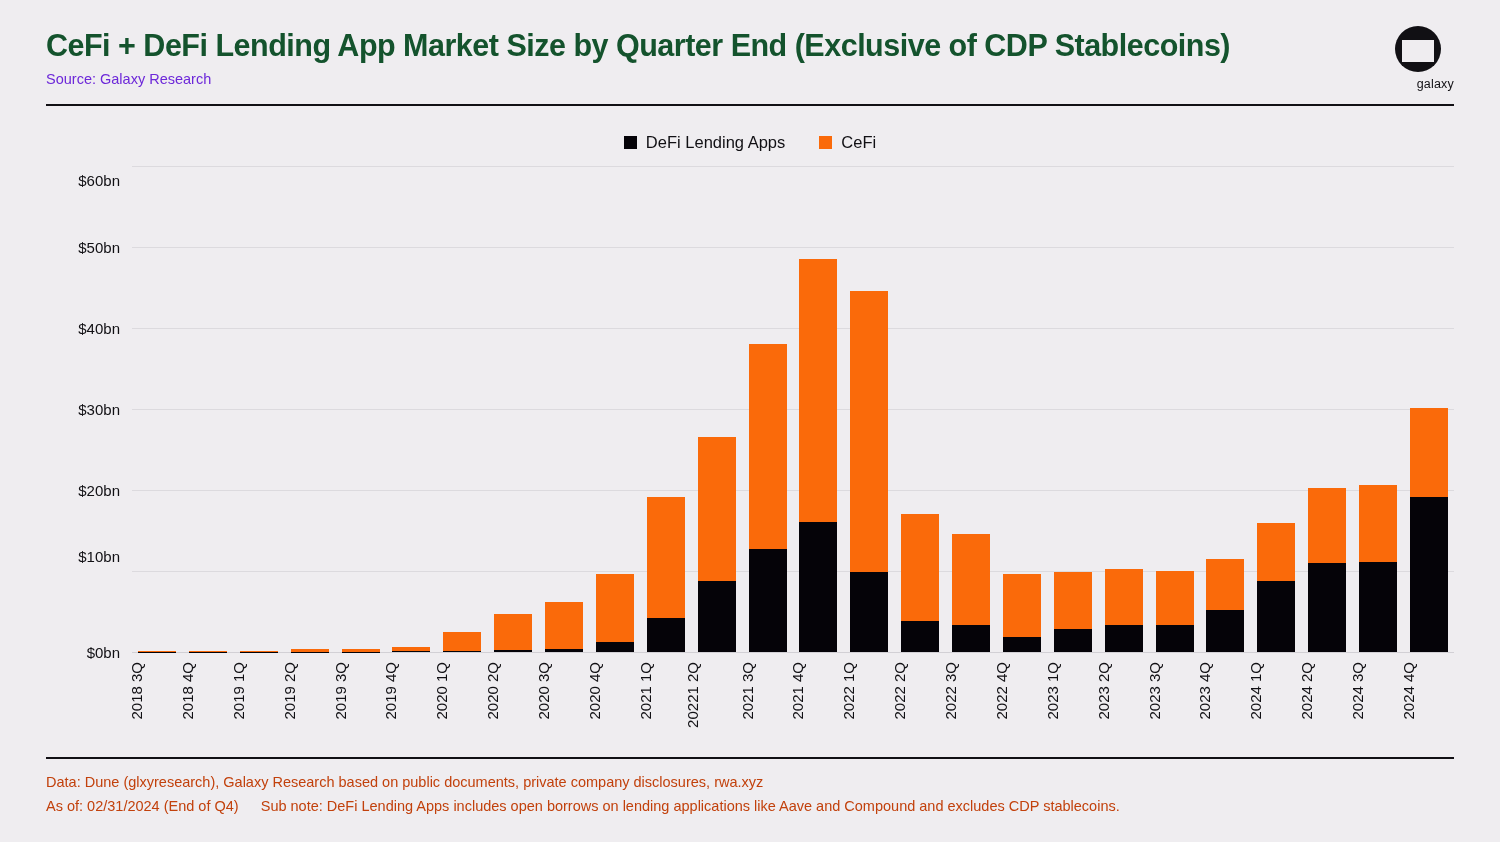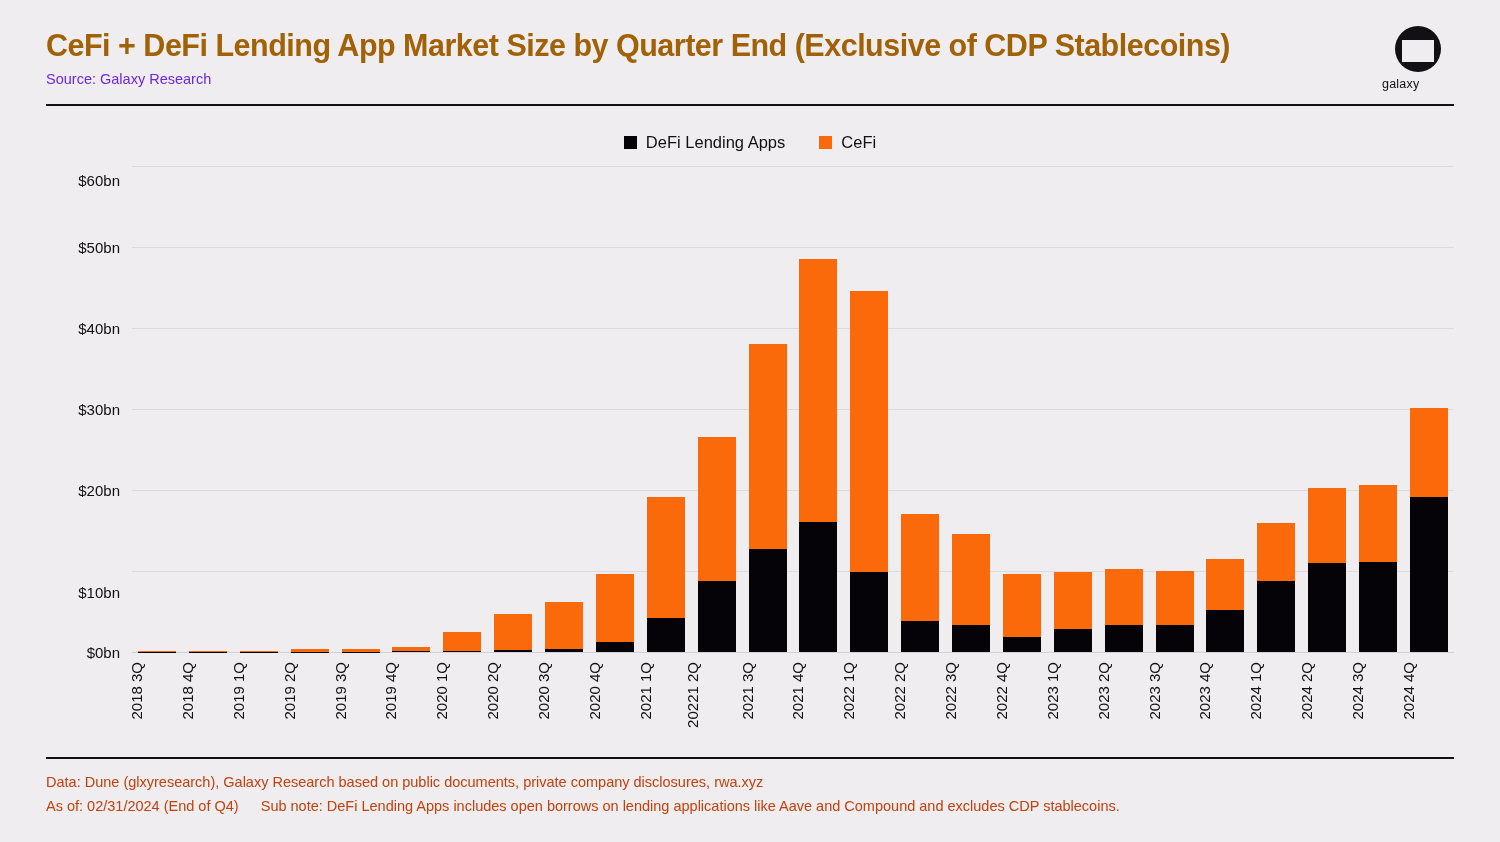--- a/index.html
+++ b/index.html
@@ -21,21 +21,21 @@
   }
 
   
   .header {
     position: relative;
     padding-top: 28px;
   }
   .chart-title {
     font-size: 30.5px;
     font-weight: 700;
-    color: #a16207;
+    color: #14532d;
     letter-spacing: -0.5px;
     line-height: 1.12;
     white-space: nowrap;
   }
   .chart-source {
     margin-top: 9px;
     font-size: 14.5px;
     color: #6d28d9;
     font-weight: 400;
   }
@@ -45,21 +45,21 @@
     background: #111014;
     width: 1408px;
   }
 
   
   .logo-wrap {
     position: absolute;
     right: 46px;
     top: 26px;
     width: 72px;
-    text-align: left;
+    text-align: right;
   }
   .logo-mark {
     position: relative;
     width: 46px;
     height: 46px;
     margin: 0 auto;
   }
   .logo-circle {
     position: absolute;
     left: 0; top: 0;
@@ -240,21 +240,21 @@
     </div>
     <div class="legend-item">
       <span class="legend-swatch" style="background: rgb(250, 106, 10);"></span>
       <span class="legend-label">CeFi</span>
     </div>
   </div>
 
   <div class="plot-area">
     <div class="y-axis">
         <div class="y-tick" style="top: 486px;">$0bn</div>
-        <div class="y-tick" style="top: 426px;">$10bn</div>
+        <div class="y-tick" style="top: 390px;">$10bn</div>
         <div class="y-tick" style="top: 324px;">$20bn</div>
         <div class="y-tick" style="top: 243px;">$30bn</div>
         <div class="y-tick" style="top: 162px;">$40bn</div>
         <div class="y-tick" style="top: 81px;">$50bn</div>
         <div class="y-tick" style="top: 14px;">$60bn</div>
       </div>
     <div class="grid">
         <div class="gridline baseline" style="top: 486px;"></div>
         <div class="gridline" style="top: 405px;"></div>
         <div class="gridline" style="top: 324px;"></div>

